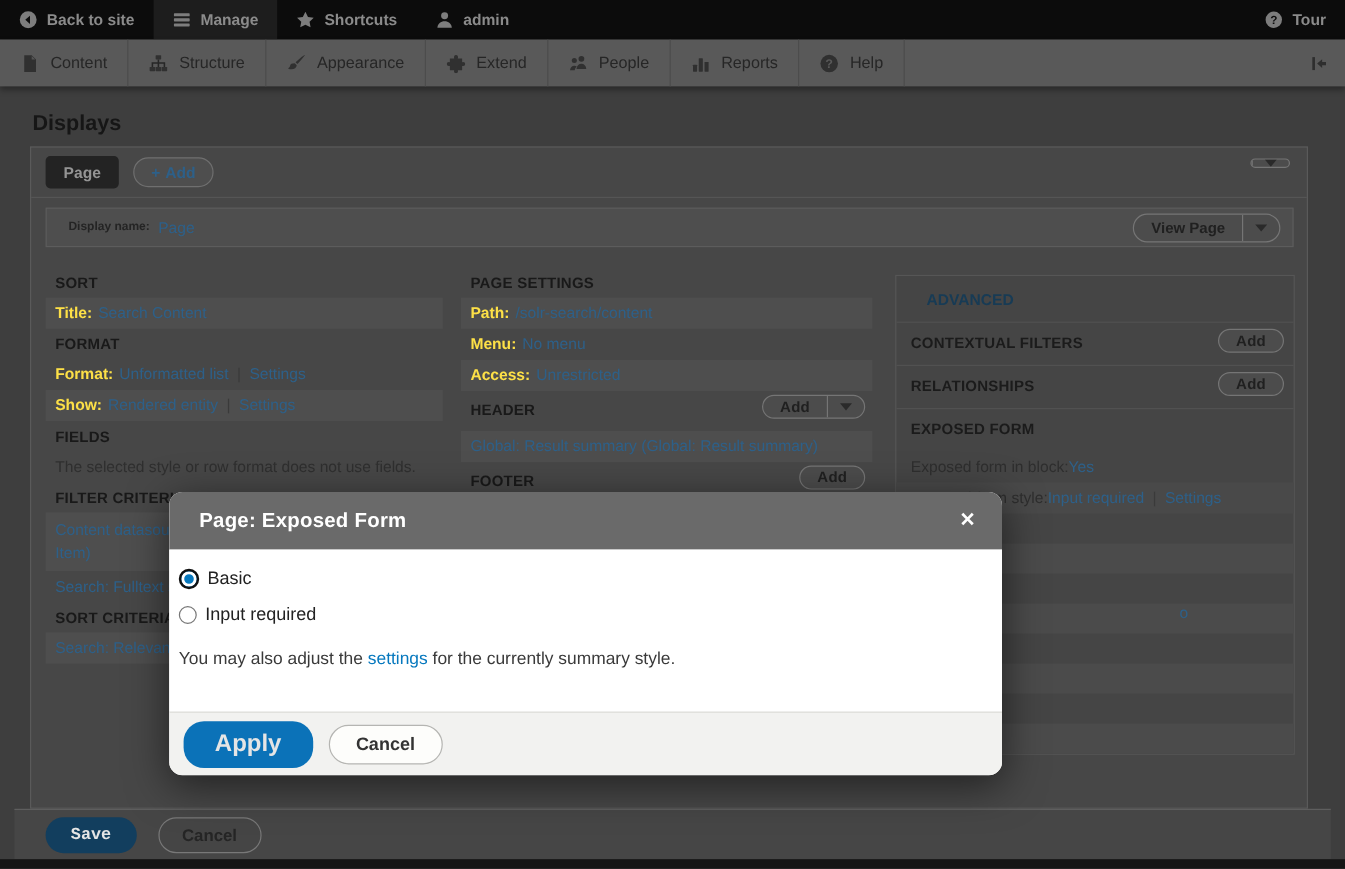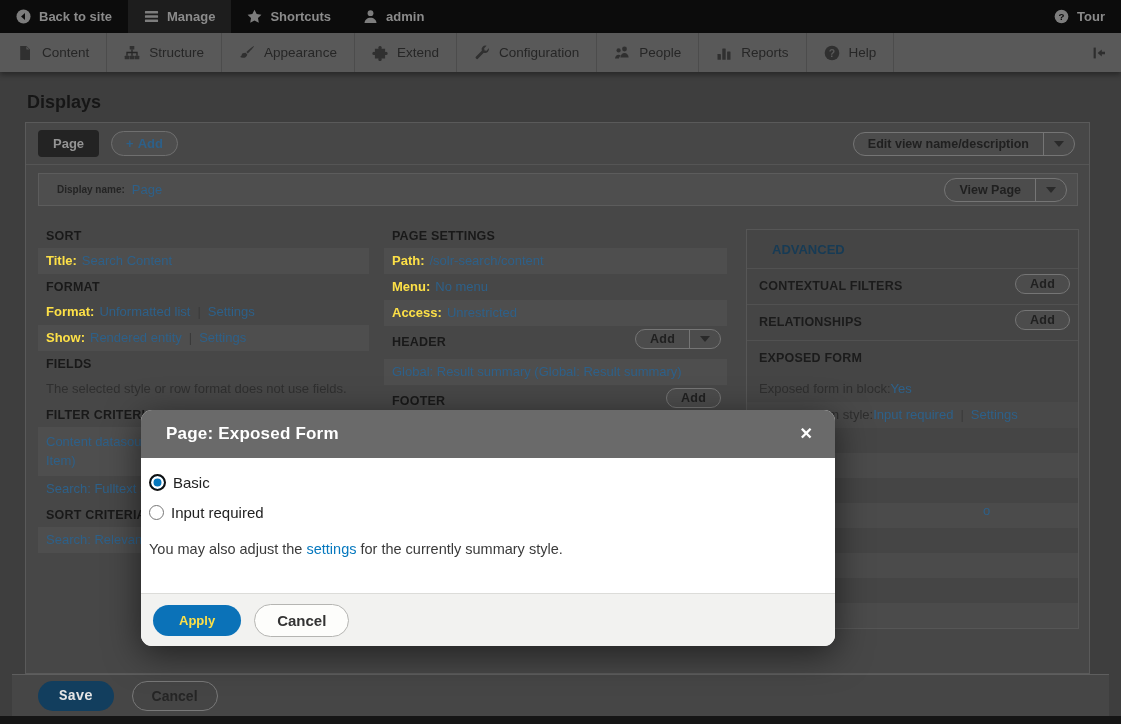--- a/index.html
+++ b/index.html
@@ -87,21 +87,21 @@
   .modal-head { height:48px; background:#6a6a6a; display:flex; align-items:center; padding:0 22px 0 25px; }
   .modal-title { color:#fff; font-size:17px; font-weight:bold; letter-spacing:.2px; flex:1; }
   .modal-close { color:#fff; font-size:16px; font-weight:bold; cursor:pointer; line-height:1; }
   .modal-body { height:135px; background:#fff; padding:16px 25px 0 8px; }
   .opt { display:flex; align-items:center; gap:7px; margin-bottom:13px; font-size:15px; color:#222; cursor:pointer; }
   .radio { width:15px; height:15px; border-radius:50%; background:#fff; border:1px solid #767676; flex:0 0 auto; }
   .radio.sel { width:17px; height:17px; background:#0678be; border:2px solid #111; box-shadow:inset 0 0 0 2.5px #fff; }
   .modal-note { font-size:14.5px; color:#3a3a3a; margin-top:20px; }
   .modal-note .blue { color:#0678be; cursor:pointer; text-decoration:none; }
   .modal-foot { height:53px; background:#f2f2f0; border-top:1px solid #dcdcd9; display:flex; align-items:center; gap:13px; padding:0 12px; }
-  .apply-btn { background:#0b72b8; color:#fde047; border:none; border-radius:17px; padding:8px 26px; font-size:13px; font-weight:bold; font-family:"Liberation Sans",sans-serif; cursor:pointer; }
+  .apply-btn { background:#0b72b8; color:#e5e5e5; border:none; border-radius:17px; padding:8px 26px; font-size:20px; font-weight:bold; font-family:"Liberation Sans",sans-serif; cursor:pointer; }
   .cancel-btn { background:#fdfdfb; color:#333; border:1px solid #b5b5b2; border-radius:17px; padding:7px 22px; font-size:15px; font-weight:bold; font-family:"Liberation Sans",sans-serif; cursor:pointer; }
 </style>
 </head>
 <body>
 
 <div class="screen">
 
   <div class="topbar">
     <div class="tb-item">
       <svg viewBox="0 0 16 16">
@@ -166,26 +166,20 @@
       <span>Appearance</span>
     </div>
     <div class="am-item">
       <svg viewBox="0 0 16 16">
           <path d="M6.3 2.4a1.7 1.7 0 013.4.4l-.2.9h3.6v3.2l.9-.2a1.7 1.7 0 010 3.4l-.9-.2v3.6H9.5l.2.9a1.7 1.7 0 01-3.4 0l.2-.9H2.9V9.9l-.9.2a1.7 1.7 0 010-3.4l.9.2V3.7h3.6z"></path>
         </svg>
       <span>Extend</span>
     </div>
     <div class="am-item">
       <svg viewBox="0 0 16 16">
-          <path d="M14.8 3a3.9 3.9 0 01-5 4.8l-5.5 5.5a1.45 1.45 0 11-2-2l5.5-5.5a3.9 3.9 0 014.8-5L10.2 3.2l.3 2.2 2.2.3z"></path>
-        </svg>
-      <span>Configuration</span>
-    </div>
-    <div class="am-item">
-      <svg viewBox="0 0 16 16">
           <circle cx="10.5" cy="4" r="2.4"></circle>
           <path d="M6.4 12.5c.2-2.7 1.9-4.4 4.1-4.4s3.9 1.7 4.1 4.4z"></path>
           <circle cx="4.6" cy="5.4" r="2.1"></circle>
           <path d="M1 13.6C1.2 11.2 2.7 9.7 4.6 9.7c.8 0 1.5.2 2.1.7-1 .9-1.6 1.9-1.8 3.2z"></path>
         </svg>
       <span>People</span>
     </div>
     <div class="am-item">
       <svg viewBox="0 0 16 16">
           <rect x="1.5" y="9" width="3.4" height="5.8" rx=".4"></rect>
@@ -216,21 +210,20 @@
 
     <div class="tabs-row">
       <div class="disp-tab">Page</div>
       <div class="add-display">
         <span style="font-weight:900">+</span>
           <span>Add</span>
       </div>
     </div>
 
     <div class="pill edit-view-btn">
-      <span class="lbl">Edit view name/description</span>
       <span class="caret-seg">
           <span class="caret"></span>
         </span>
     </div>
 
     <div class="tabs-sep"></div>
 
     <div class="display-bar">
       <span class="dlabel">Display name:</span>
       <span class="dlink">Page</span>

